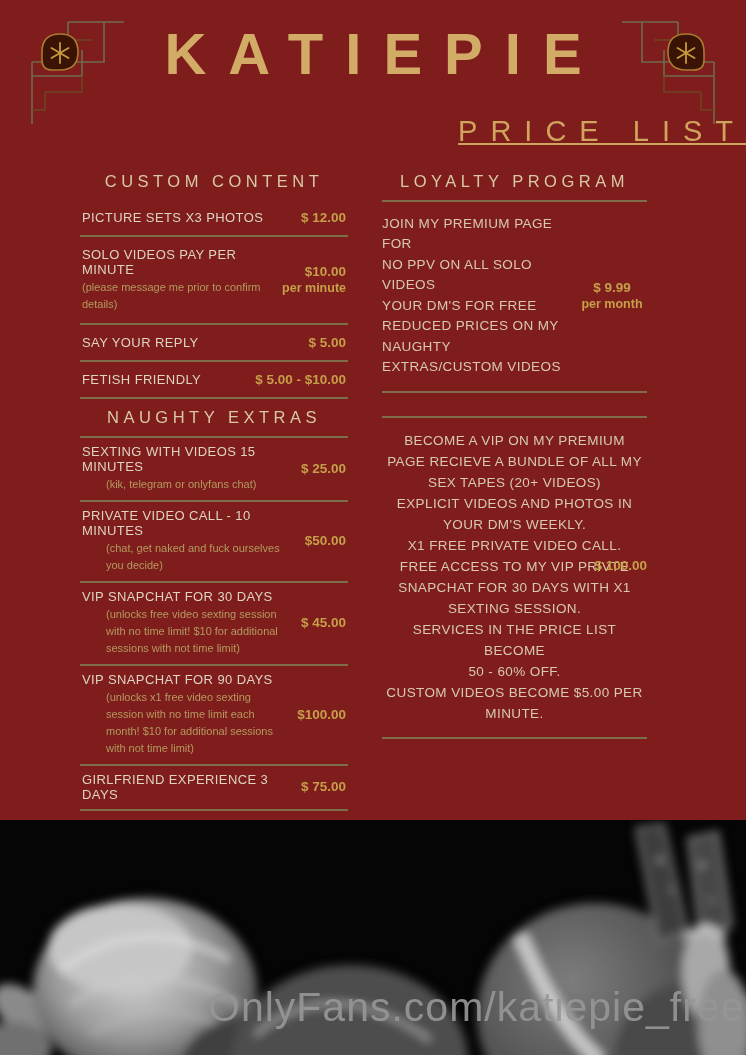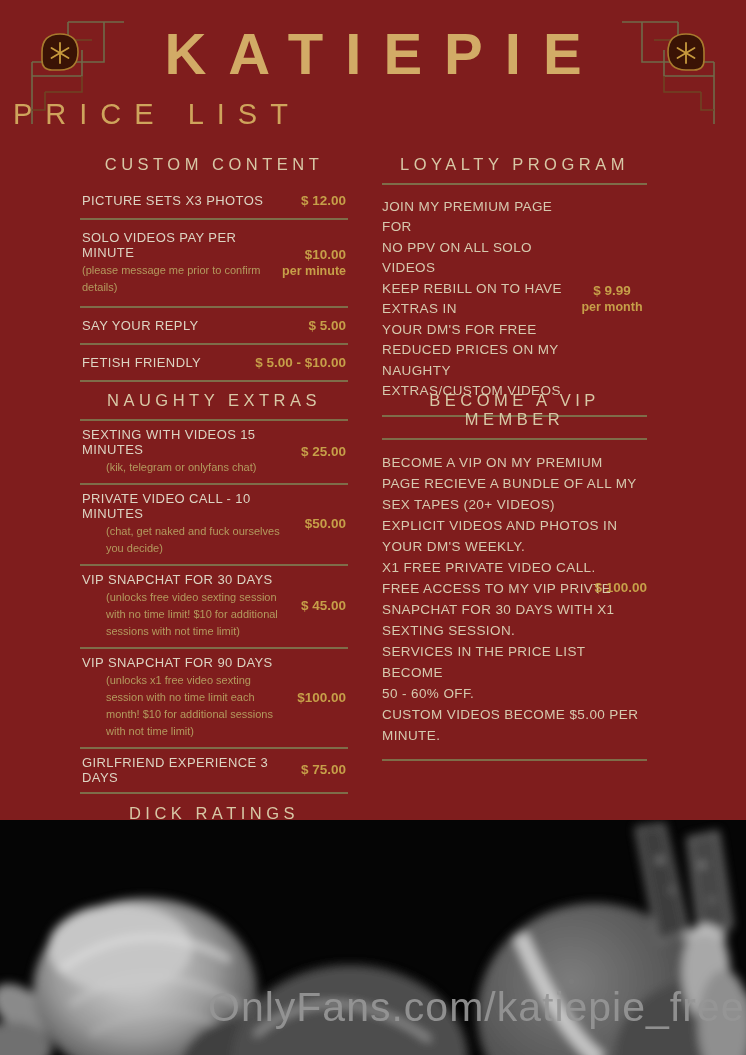--- a/index.html
+++ b/index.html
@@ -12,23 +12,24 @@
   
   .ornament{position:absolute;top:12px;width:112px;height:112px;}
   .ornament.left{left:12px;}
   .ornament.right{right:12px;transform:scaleX(-1);}
   .title{
     padding-top:22px;text-align:center;
     font-size:58px;font-weight:700;letter-spacing:22px;text-indent:22px;
     color:var(--title-gold,#d2ab66);line-height:1.12;
   }
   .subtitle{
-    margin-top:11px;text-align:left;
+    margin-top:28px;text-align:right;
     font-size:29px;font-weight:400;letter-spacing:13px;text-indent:13px;
     color:var(--subtitle-gold,#cfa45c);
+    text-decoration:underline;
   }
   
   .grid{
     display:grid;grid-template-columns:268px 265px;column-gap:34px;
     grid-template-rows:236px auto;
     padding:24px 0 0 80px;
   }
   .sec-heading{
     text-align:center;font-size:16.5px;font-weight:400;
     letter-spacing:4.5px;color:#d8c8a6;margin:0 0 9px 0;
@@ -54,21 +55,21 @@
   
   .para .rule.under{margin:8px 0 12px 0;}
   .para-flex{display:flex;position:relative;}
   .plines{flex:1;}
   .pline{font-size:13.5px;line-height:20.5px;letter-spacing:.4px;color:#d6c9ae;}
   .side-price{
     width:70px;flex-shrink:0;align-self:center;text-align:center;
     font-size:13.5px;font-weight:700;color:var(--price-gold,#c69f49);
   }
   .side-price .price-note{font-size:12.5px;margin-top:2px;line-height:15px;}
-  .vip .pline{line-height:21px;}
+  .vip .pline{line-height:21px;text-align:center;}
   .vip-price{
     position:absolute;top:128px;right:0;
     font-size:13.5px;font-weight:700;color:var(--price-gold,#c69f49);
   }
   .rule.bottom{margin-top:13px;}
   
   .photo{position:absolute;left:0;bottom:0;width:746px;height:235px;}
   .watermark{
     position:absolute;left:208px;top:984px;
     font-size:41px;letter-spacing:1px;color:#969696;opacity:.92;
@@ -157,21 +158,20 @@
         </div>
     </div>
 
     <div class="section para loyalty">
       <div class="sec-heading">LOYALTY PROGRAM</div>
       <div class="rule under"></div>
       <div class="para-flex">
         <div class="plines">
             <div class="pline">JOIN MY PREMIUM PAGE FOR</div>
             <div class="pline">NO PPV ON ALL SOLO VIDEOS</div>
-            <div class="pline">KEEP REBILL ON TO HAVE EXTRAS IN</div>
             <div class="pline">YOUR DM'S FOR FREE</div>
             <div class="pline">REDUCED PRICES ON MY NAUGHTY</div>
             <div class="pline">EXTRAS/CUSTOM VIDEOS</div>
           </div>
         <div class="side-price">
           <div>$ 9.99</div>
           <div class="price-note">per month</div>
         </div>
       </div>
       <div class="rule bottom"></div>
@@ -231,21 +231,20 @@
               <div>
                 <div class="row-label">VIDEO REPLY</div>
               </div>
               <div class="row-price">$15.00</div>
             </div>
           </div>
       </div>
     </div>
 
     <div class="section para vip">
-      <div class="sec-heading">BECOME A VIP MEMBER</div>
       <div class="rule under"></div>
       <div class="para-flex">
         <div class="plines">
             <div class="pline">BECOME A VIP ON MY PREMIUM</div>
             <div class="pline">PAGE RECIEVE A BUNDLE OF ALL MY</div>
             <div class="pline">SEX TAPES (20+ VIDEOS)</div>
             <div class="pline">EXPLICIT VIDEOS AND PHOTOS IN</div>
             <div class="pline">YOUR DM'S WEEKLY.</div>
             <div class="pline">X1 FREE PRIVATE VIDEO CALL.</div>
             <div class="pline">FREE ACCESS TO MY VIP PRIVTE</div>

